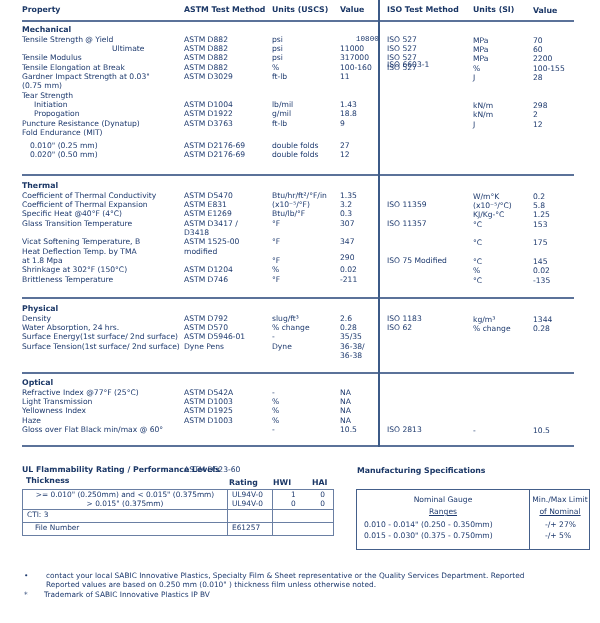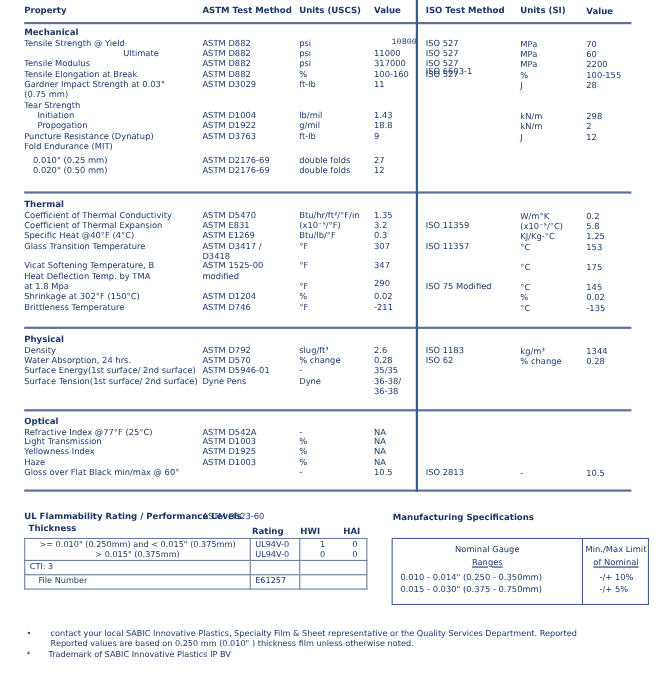--- a/index.html
+++ b/index.html
@@ -317,21 +317,21 @@
   </table>
 
 <div class="abs sec" style="left:357px;top:466px;">Manufacturing Specifications</div>
 <div class="mfg-box">
   <div class="mfg-div"></div>
   <div class="abs" style="left:0;width:172px;text-align:center;top:5px;">Nominal Gauge</div>
   <div class="abs u" style="left:0;width:172px;text-align:center;top:17px;">Ranges</div>
   <div class="abs" style="left:173px;width:60px;text-align:center;top:5px;">Min./Max Limit</div>
   <div class="abs u" style="left:173px;width:60px;text-align:center;top:17px;">of Nominal</div>
   <div class="abs" style="left:7px;top:30px;">0.010 - 0.014" (0.250 - 0.350mm)</div>
-  <div class="abs" style="left:188px;top:30px;">-/+ 10%</div>
+  <div class="abs" style="left:188px;top:30px;">-/+ 27%</div>
   <div class="abs" style="left:7px;top:41px;">0.015 - 0.030" (0.375 - 0.750mm)</div>
   <div class="abs" style="left:188px;top:41px;">-/+ 5%</div>
 </div>
 
 <div class="notes">
   <div style="display:flex;">
     <span style="width:22px;flex:none;padding-left:2px;">•</span>
     <span>
       <div>contact your local SABIC Innovative Plastics, Specialty Film &amp; Sheet representative or the Quality Services Department. Reported</div>
       <div>Reported values are based on 0.250 mm (0.010" ) thickness film unless otherwise noted.</div>

